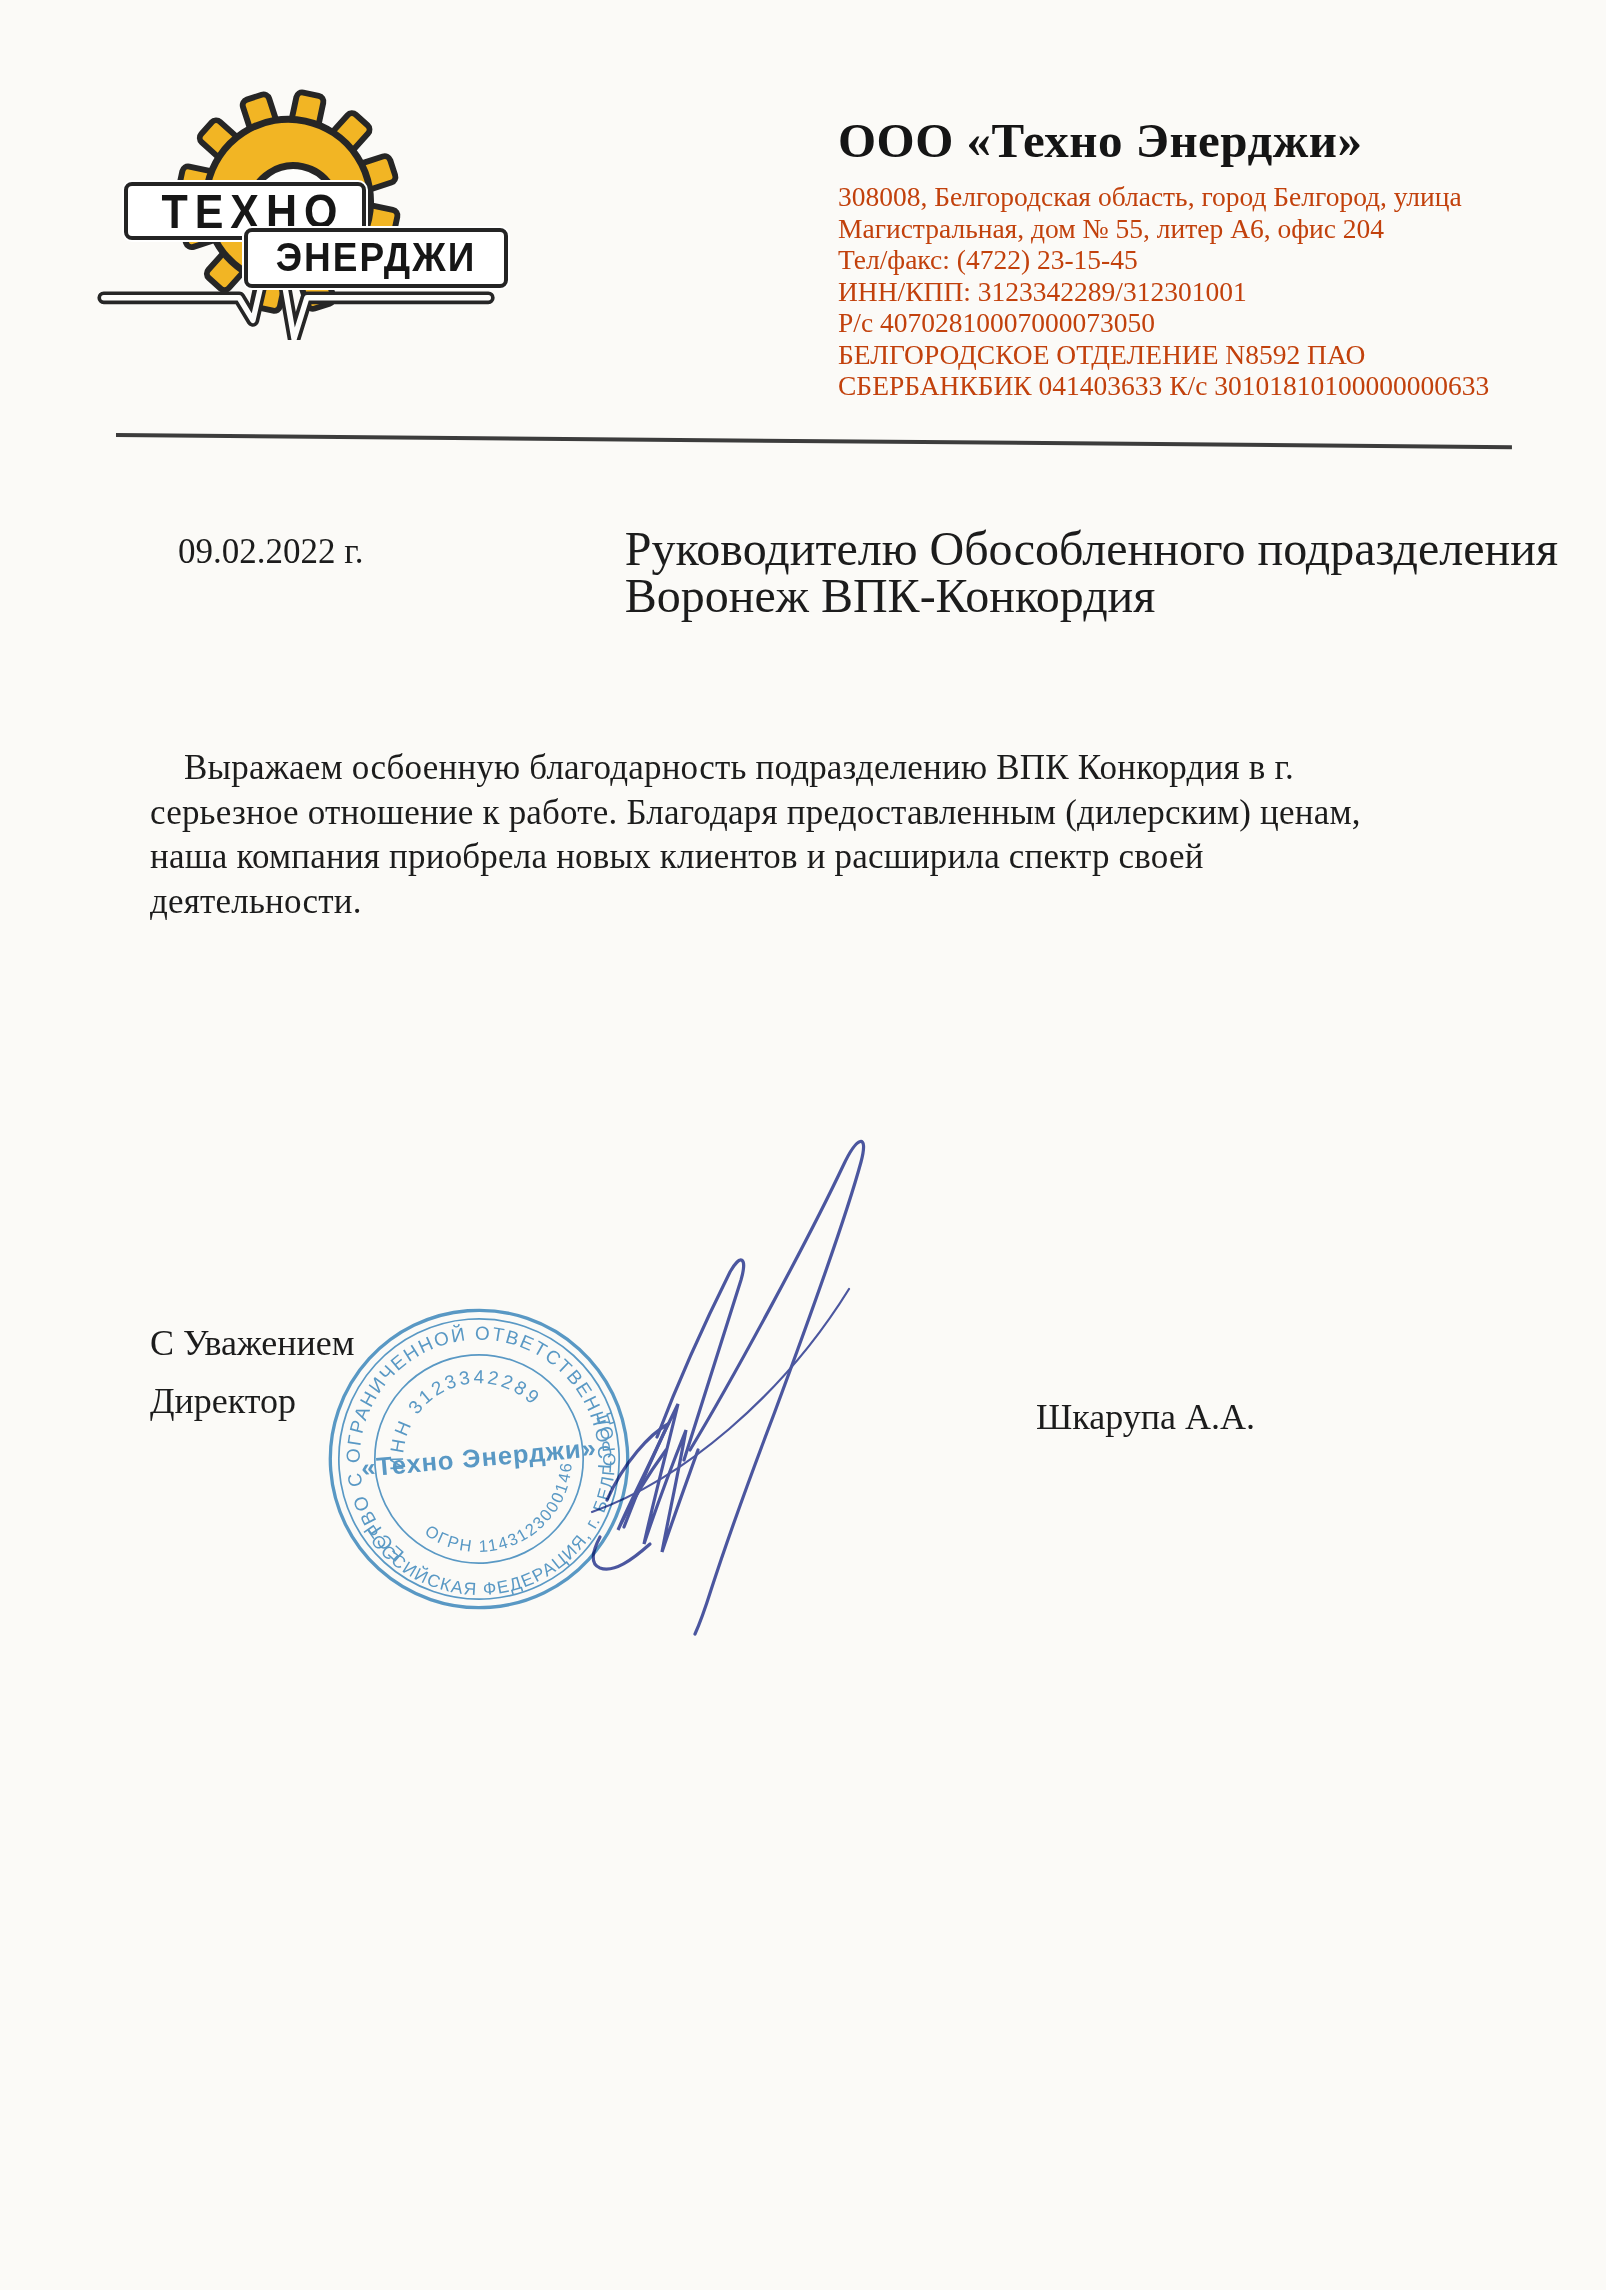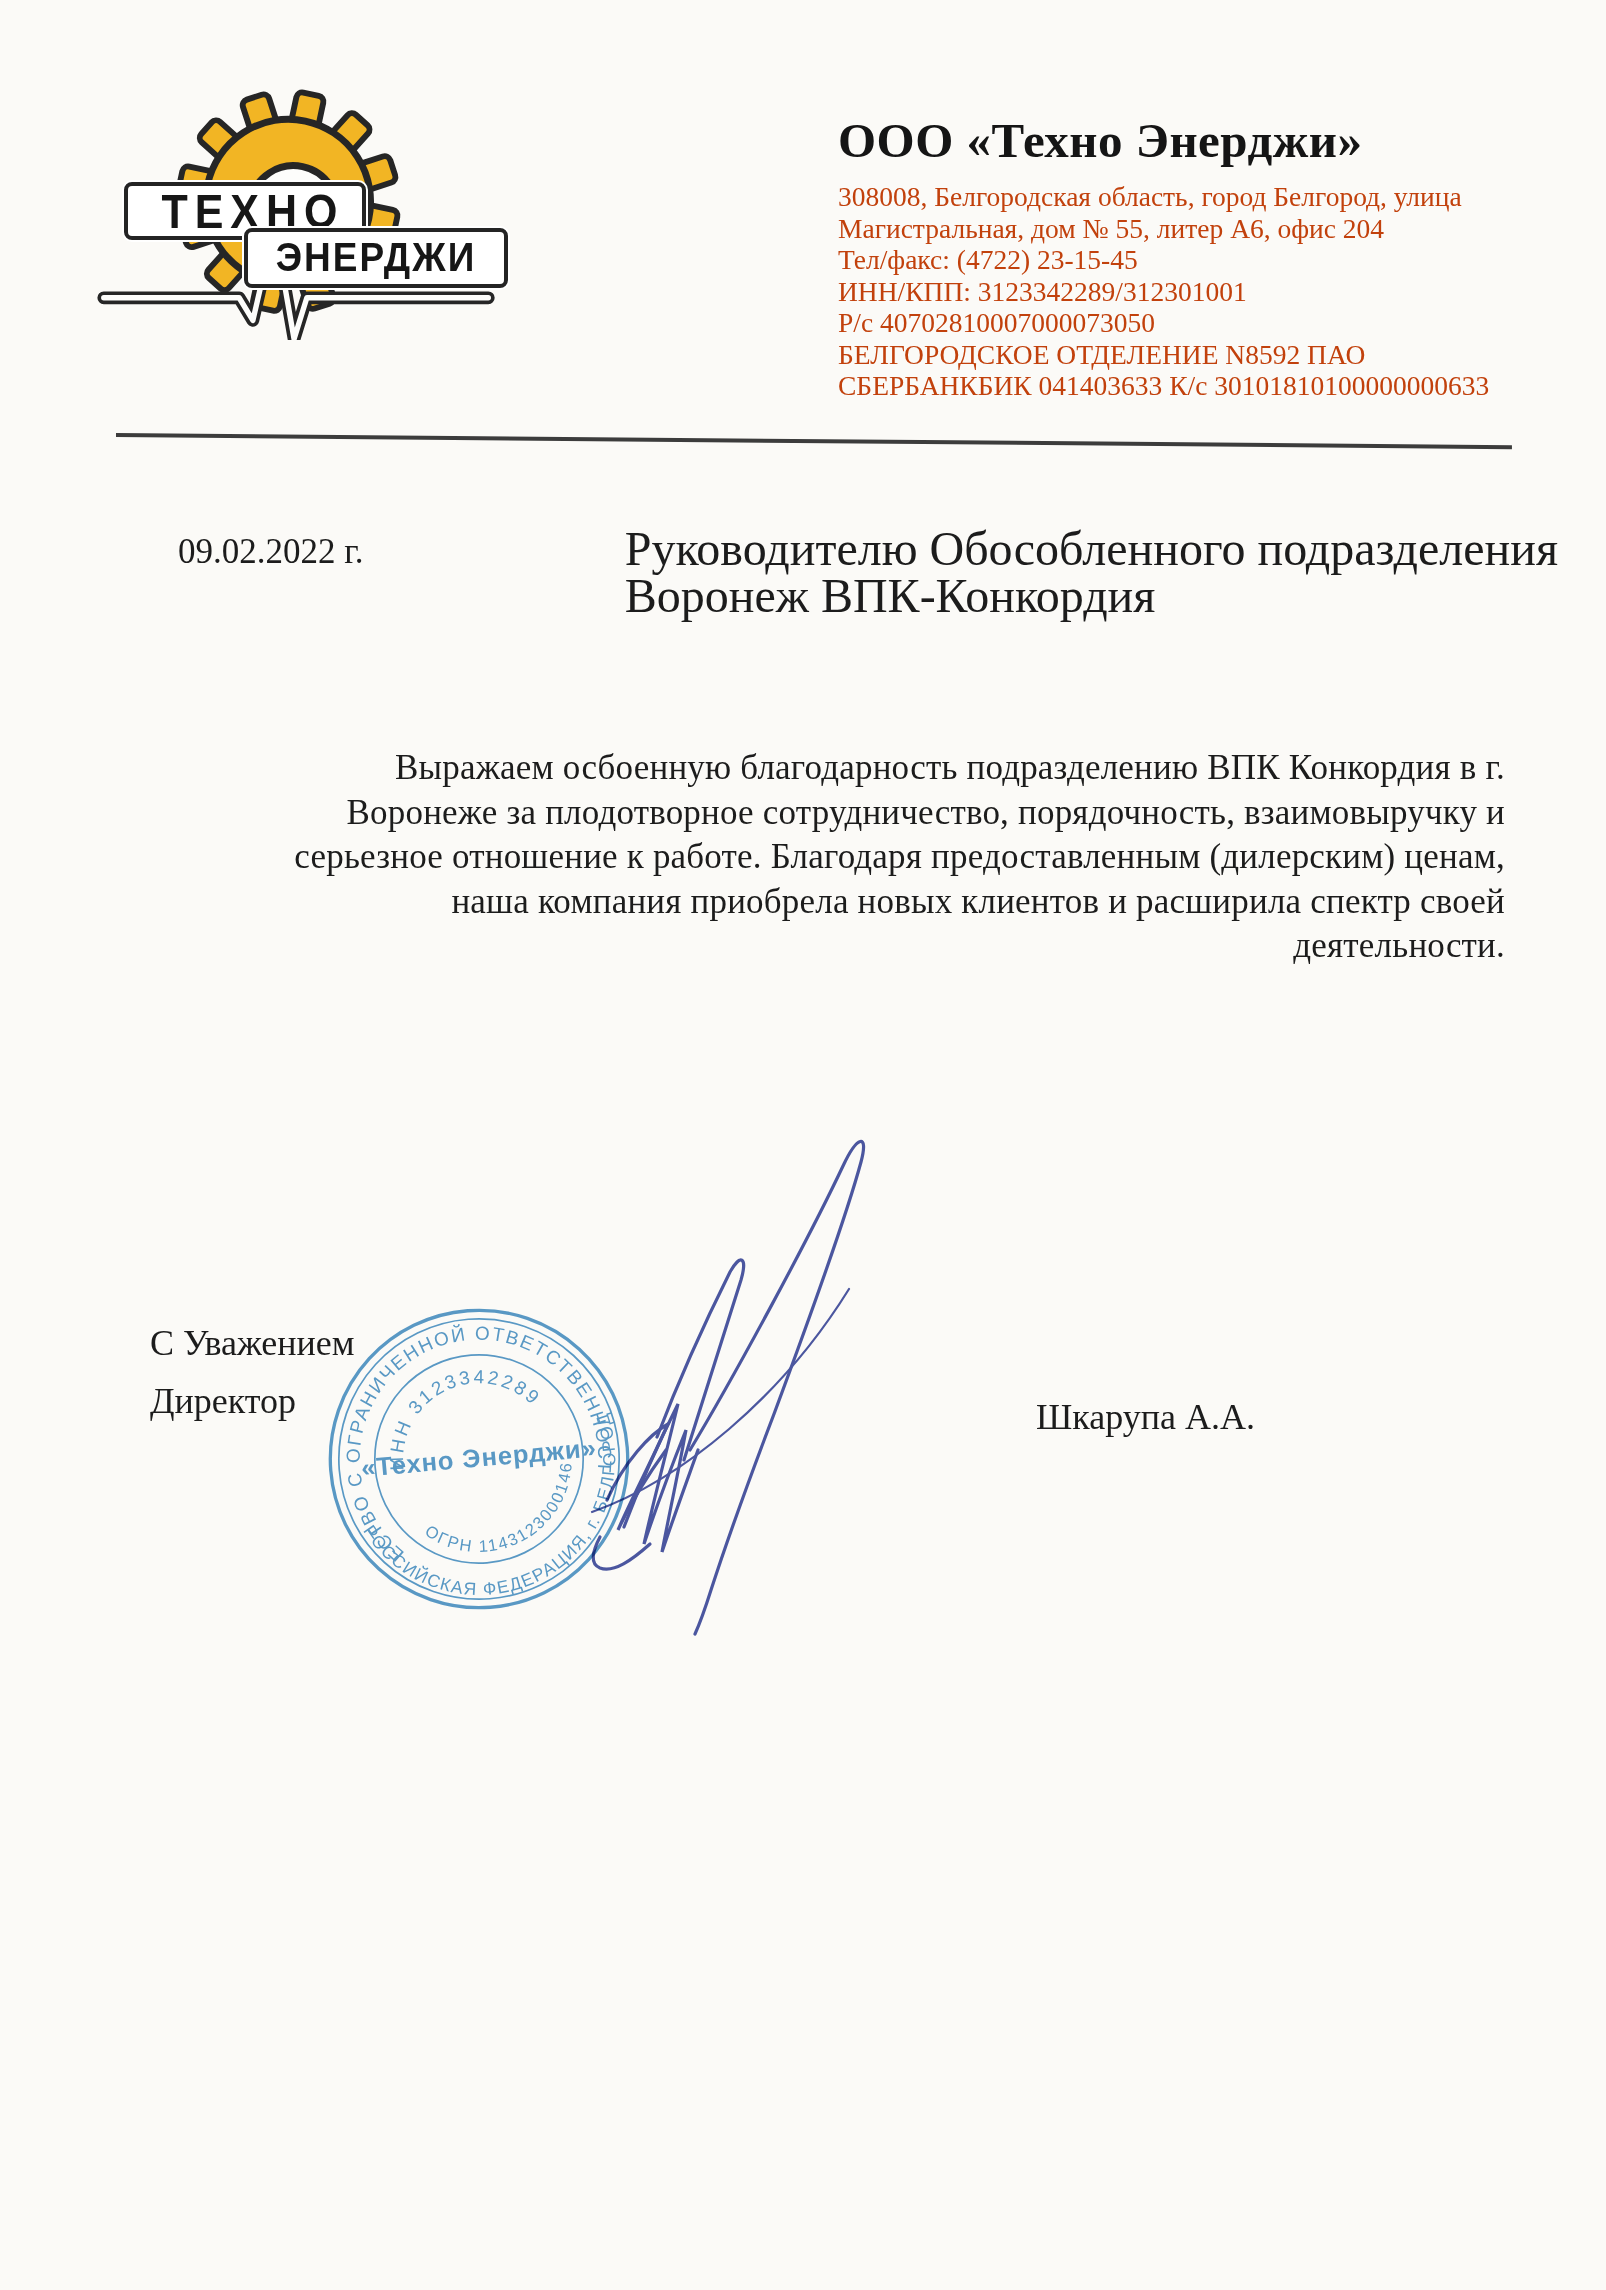--- a/index.html
+++ b/index.html
@@ -49,21 +49,21 @@
 
   
   .date-line { position: absolute; left: 178px; top: 532px; font-size: 35px; }
   .addressee {
     position: absolute; right: 48px; top: 526px;
     text-align: left; font-size: 48px; line-height: 46.5px;
   }
 
   
   .body-paragraph { position: absolute; left: 150px; width: 1355px; font-size: 35px; line-height: 44.5px; letter-spacing: 0.2px; }
-  .para-1 { top: 746px; text-align: right; }
+  .para-1 { top: 746px; }
   .para-1 .line-first { text-indent: 34px; }
   .para-2 { top: 1016px; }
 
   
   .closing-block { position: absolute; left: 150px; top: 1314px; font-size: 36px; line-height: 58px; z-index: 1; }
   .signer-name { position: absolute; left: 1036px; top: 1372px; font-size: 36px; z-index: 1; margin-top: 24px; }
 
   
   .stamp {
     position: absolute; left: 318px; top: 1298px; width: 322px; height: 322px;
@@ -134,21 +134,20 @@
   <div class="divider"></div>
 
   <div class="date-line">09.02.2022 г.</div>
   <div class="addressee">
     <div>Руководителю Обособленного подразделения</div>
     <div>Воронеж ВПК-Конкордия</div>
   </div>
 
   <div class="body-paragraph para-1">
     <div class="line-first">Выражаем осбоенную благодарность подразделению ВПК Конкордия в г.</div>
-    <div>Воронеже за плодотворное сотрудничество, порядочность, взаимовыручку и</div>
     <div>серьезное отношение к работе. Благодаря предоставленным (дилерским) ценам,</div>
     <div>наша компания приобрела новых клиентов и расширила спектр своей</div>
     <div>деятельности.</div>
   </div>
 
   <div class="closing-block">
     <div>С Уважением</div>
     <div>Директор</div>
   </div>
   <div class="signer-name">Шкарупа А.А.</div>

